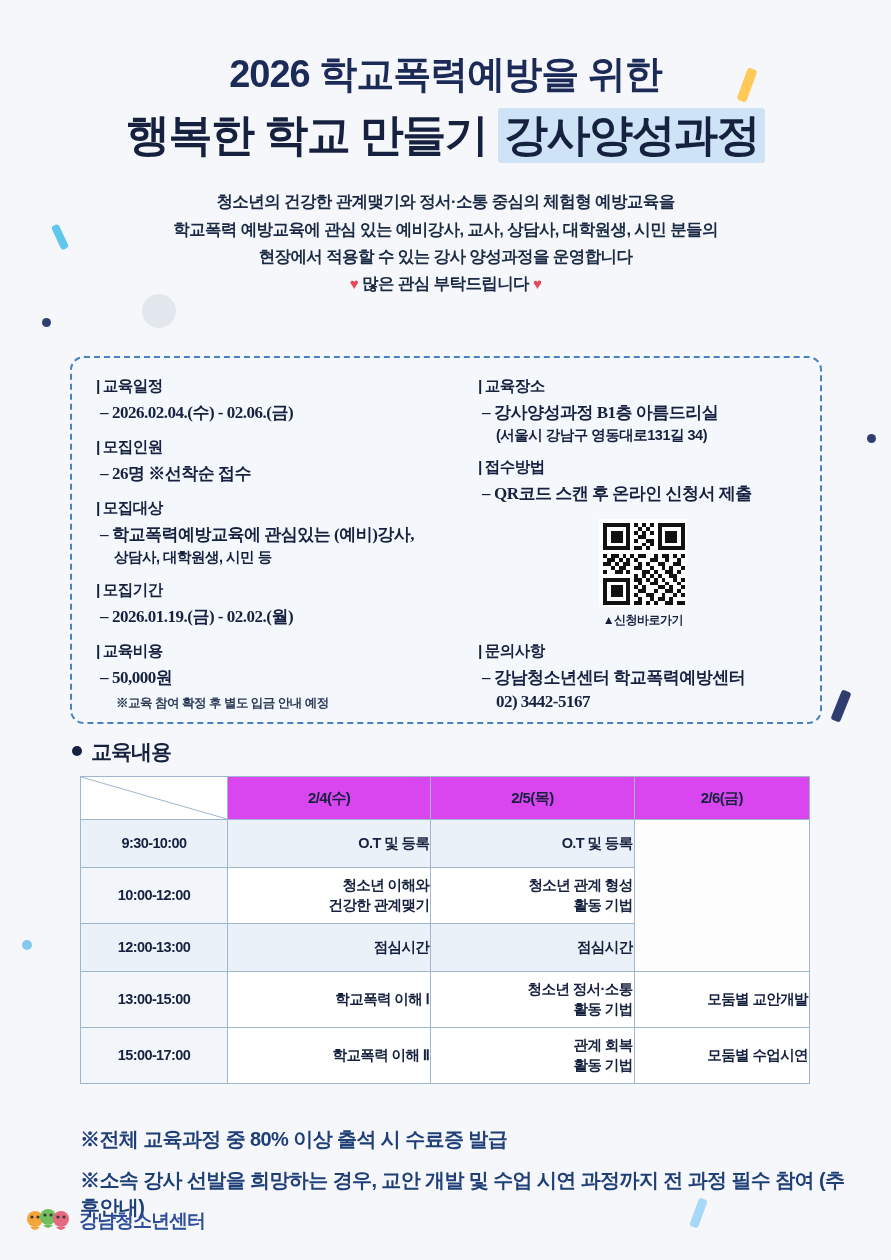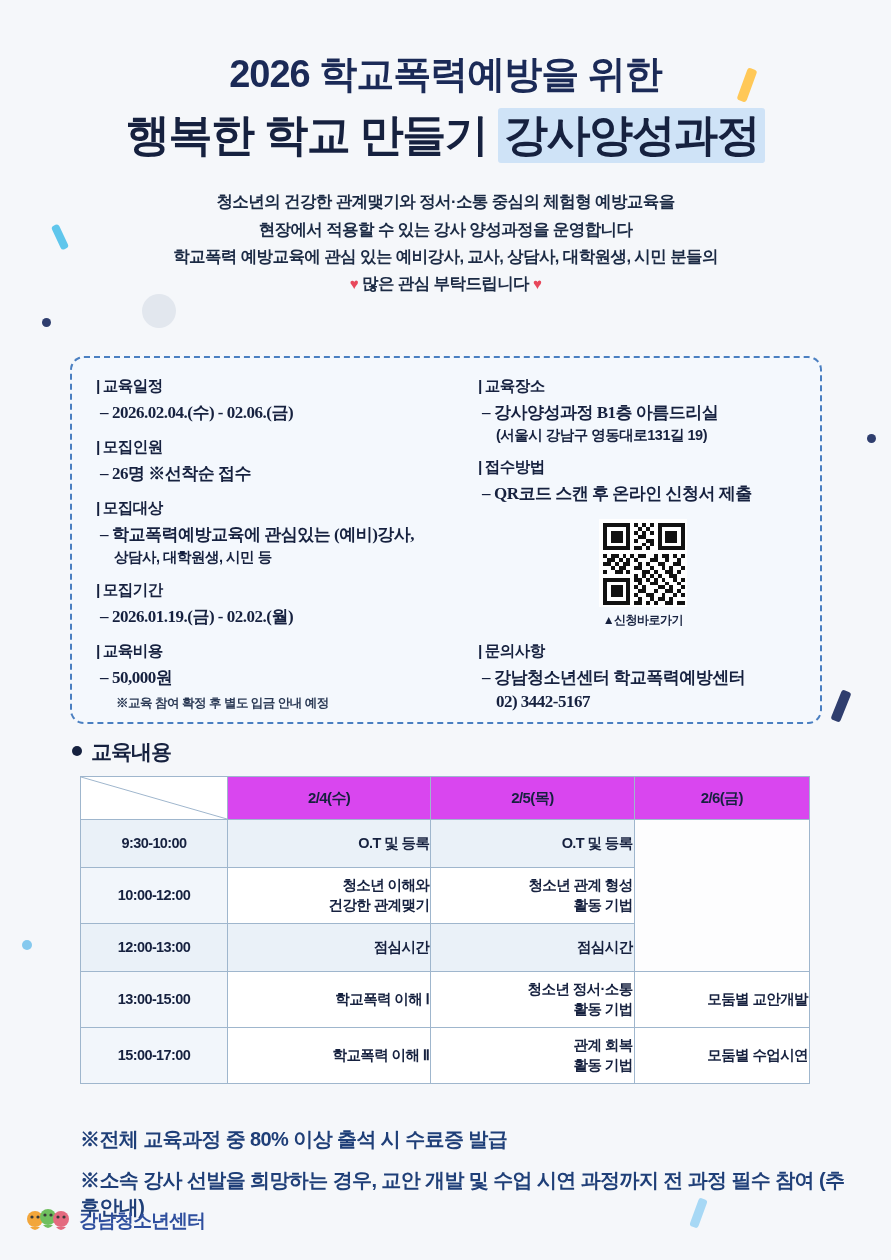--- a/index.html
+++ b/index.html
@@ -166,22 +166,22 @@
 <div class="deco deco-circle-gray"></div>
 <div class="deco deco-pencil-2"></div>
 
 <div class="header">
   <div class="title-line1">2026 학교폭력예방을 위한</div>
   <div class="title-line2">
     <span>행복한 학교 만들기 </span><span class="title-hl">강사양성과정</span>
   </div>
   <div class="subtitle">
     <div>청소년의 건강한 관계맺기와 정서·소통 중심의 체험형 예방교육을</div>
+    <div>학교폭력 예방교육에 관심 있는 예비강사, 교사, 상담사, 대학원생, 시민 분들의</div>
     <div>현장에서 적용할 수 있는 강사 양성과정을 운영합니다</div>
-    <div>학교폭력 예방교육에 관심 있는 예비강사, 교사, 상담사, 대학원생, 시민 분들의</div>
     <div>
       <span class="heart">♥</span>
       <span>많은 관심 부탁드립니다</span>
       <span class="heart">♥</span>
     </div>
   </div>
 </div>
 
 <div class="info-box">
 
@@ -200,21 +200,21 @@
     <div class="value"><span class="dash">–</span><span>2026.01.19.(금) - 02.02.(월)</span></div>
 
     <div class="label"><span class="bar">|</span><span>교육비용</span></div>
     <div class="value"><span class="dash">–</span><span>50,000원</span></div>
     <div class="value-note">※교육 참여 확정 후 별도 입금 안내 예정</div>
   </div>
 
   <div class="info-col right">
     <div class="label"><span class="bar">|</span><span>교육장소</span></div>
     <div class="value"><span class="dash">–</span><span>강사양성과정 B1층 아름드리실</span></div>
-    <div class="value-sub">(서울시 강남구 영동대로131길 19)</div>
+    <div class="value-sub">(서울시 강남구 영동대로131길 34)</div>
 
     <div class="label"><span class="bar">|</span><span>접수방법</span></div>
     <div class="value"><span class="dash">–</span><span>QR코드 스캔 후 온라인 신청서 제출</span></div>
 
     <div class="qr-wrap">
       <div class="qr">
         <svg width="82" height="82" viewBox="0 0 21 21" shape-rendering="crispEdges">
           <rect width="21" height="21" fill="#ffffff"></rect>
           <g fill="#111111">
             <rect x="0" y="0" width="7" height="1"></rect>

